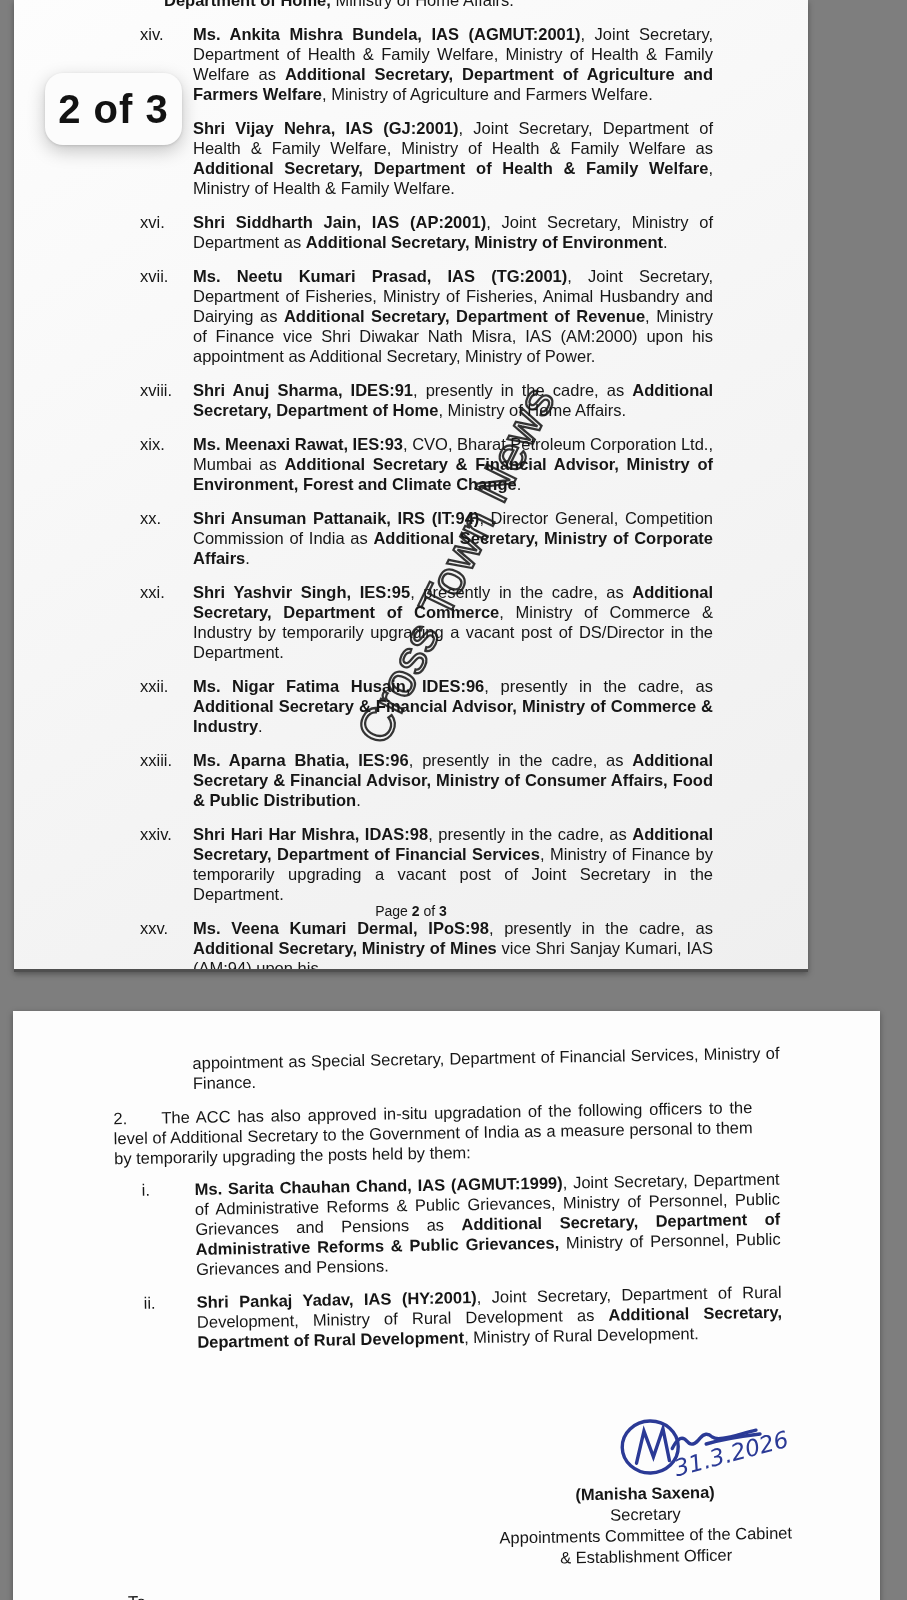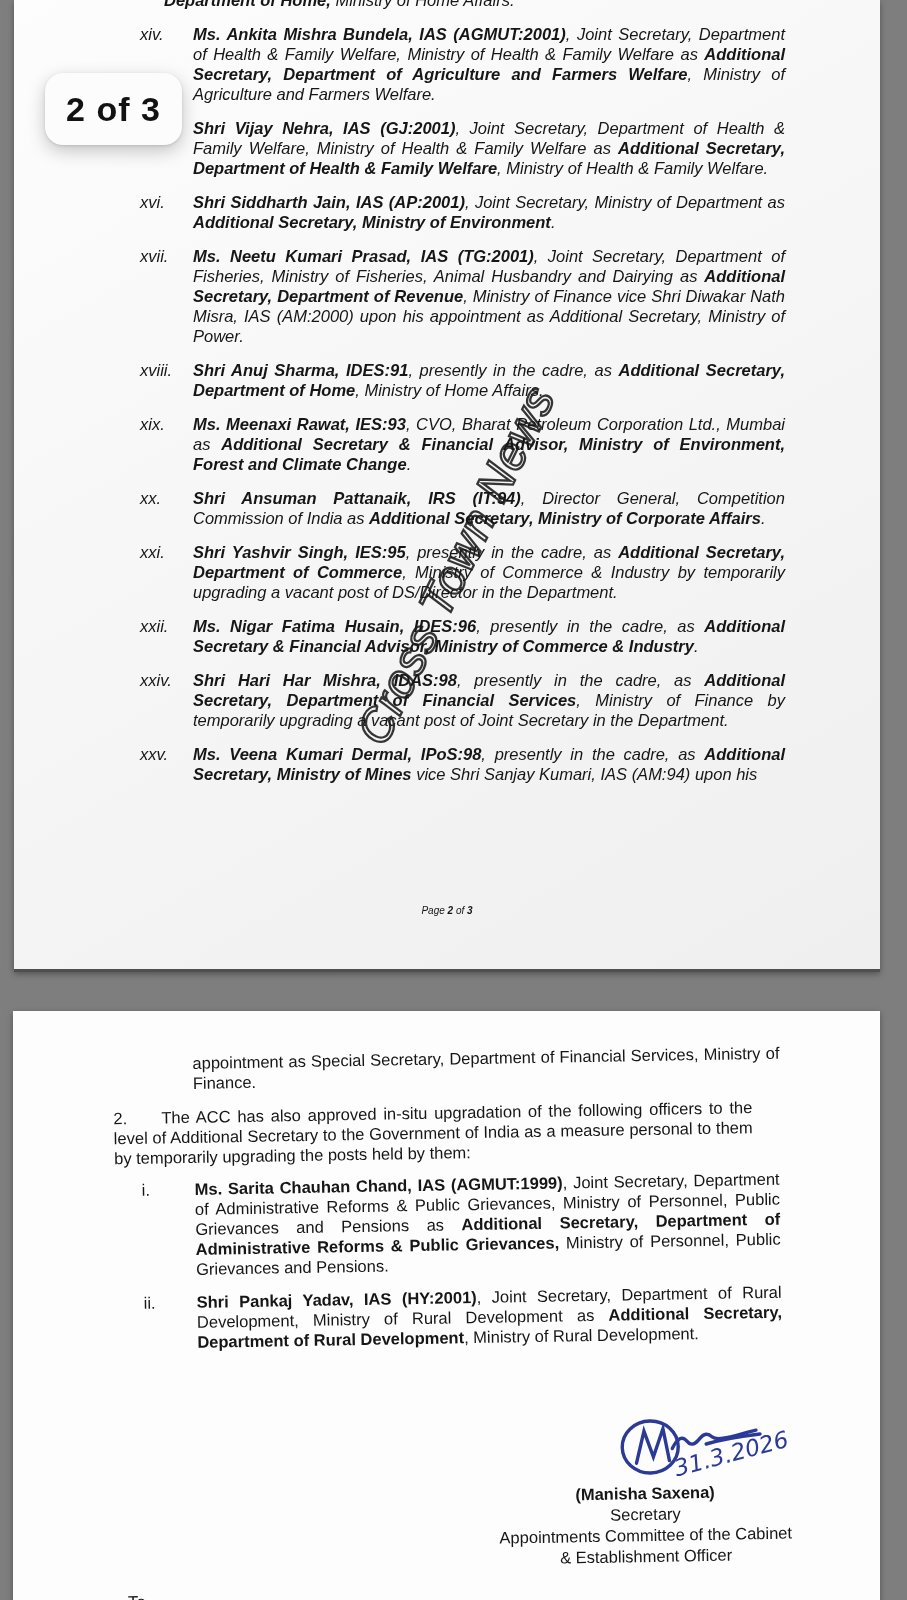--- a/index.html
+++ b/index.html
@@ -3,49 +3,49 @@
 <meta charset="utf-8">
 <style>
   html,body{margin:0;padding:0;}
   body{
     width:907px;height:1600px;position:relative;overflow:hidden;
     background:#7e7e7e;
     font-family:"Liberation Sans",sans-serif;
     color:#161616;
   }
   .page{position:absolute;overflow:hidden;box-shadow:0 2px 6px rgba(0,0,0,.35);}
-  #page1{left:14px;top:0;width:866px;height:969px;
+  #page1{left:14px;top:0;width:794px;height:969px;
     background:linear-gradient(150deg,#fdfdfd 0%,#f5f5f5 55%,#efefef 100%);
-    border-bottom:3px solid #4f4f4f;font-style:italic;}
+    border-bottom:3px solid #4f4f4f;}
   #page2{left:13px;top:999px;width:867px;height:601px;background:#fdfdfd;margin-top:12px;}
   .doc{font-size:16.5px;line-height:20px;}
 
   .clipped-line{margin:-10px 0 0 150px;white-space:nowrap;}
   .items{padding-top:14px;}
   .item-row{position:relative;margin:0 95px 14px 179px;text-align:justify;}
   .item-row .num{position:absolute;left:-53px;top:0;text-align:right;}
   b{font-weight:700;}
 
-  .page-footer{position:absolute;left:0;right:0;top:901px;text-align:center;font-size:10px;}
+  .page-footer{position:absolute;left:0;right:0;top:901px;text-align:center;font-size:14px;}
 
   
   .watermark{
     position:absolute;left:442px;top:565px;z-index:4;white-space:nowrap;
     transform:translate(-50%,-50%) rotate(-64deg);
     font-size:47px;letter-spacing:1px;font-weight:400;
     color:transparent;-webkit-text-stroke:2.3px rgba(25,25,25,.88);
   }
 
   
   .badge{
     position:absolute;left:45px;top:73px;width:137px;height:72px;z-index:6;
     background:#fcfcfc;border-radius:18px;
     box-shadow:0 6px 18px rgba(0,0,0,.22),0 1px 3px rgba(0,0,0,.12);
     display:flex;align-items:center;justify-content:center;
-    font-size:34px;font-weight:600;color:#121212;letter-spacing:1px;
+    font-size:40px;font-weight:600;color:#121212;letter-spacing:1px;
   }
 
   
   .tilt{transform:rotate(-1deg);transform-origin:60px 40px;}
   .continuation{margin:44px 100px 14px 180px;text-align:justify;}
   .para2{position:relative;margin:0 128px 12px 100px;text-indent:48px;text-align:justify;}
   .para2 .pnum{position:absolute;left:0;top:0;text-indent:0;}
   #page2 .item-row{margin:0 102px 13px 180px;}
 
   .sig-block{position:absolute;left:455px;top:358px;width:340px;text-align:center;
@@ -64,20 +64,21 @@
   <div class="items">
       <div class="item-row"><span class="num">xiv.</span><span><b>Ms. Ankita Mishra Bundela, IAS (AGMUT:2001)</b><span>, Joint Secretary, Department of Health &amp; Family Welfare, Ministry of Health &amp; Family Welfare as </span><b>Additional Secretary, Department of Agriculture and Farmers Welfare</b><span>, Ministry of Agriculture and Farmers Welfare.</span></span></div>
       <div class="item-row"><span class="num">xv.</span><span><b>Shri Vijay Nehra, IAS (GJ:2001)</b><span>, Joint Secretary, Department of Health &amp; Family Welfare, Ministry of Health &amp; Family Welfare as </span><b>Additional Secretary, Department of Health &amp; Family Welfare</b><span>, Ministry of Health &amp; Family Welfare.</span></span></div>
       <div class="item-row"><span class="num">xvi.</span><span><b>Shri Siddharth Jain, IAS (AP:2001)</b><span>, Joint Secretary, Ministry of Department as </span><b>Additional Secretary, Ministry of Environment</b><span>.</span></span></div>
       <div class="item-row"><span class="num">xvii.</span><span><b>Ms. Neetu Kumari Prasad, IAS (TG:2001)</b><span>, Joint Secretary, Department of Fisheries, Ministry of Fisheries, Animal Husbandry and Dairying as </span><b>Additional Secretary, Department of Revenue</b><span>, Ministry of Finance vice Shri Diwakar Nath Misra, IAS (AM:2000) upon his appointment as Additional Secretary, Ministry of Power.</span></span></div>
       <div class="item-row"><span class="num">xviii.</span><span><b>Shri Anuj Sharma, IDES:91</b><span>, presently in the cadre, as </span><b>Additional Secretary, Department of Home</b><span>, Ministry of Home Affairs.</span></span></div>
       <div class="item-row"><span class="num">xix.</span><span><b>Ms. Meenaxi Rawat, IES:93</b><span>, CVO, Bharat Petroleum Corporation Ltd., Mumbai as </span><b>Additional Secretary &amp; Financial Advisor, Ministry of Environment, Forest and Climate Change</b><span>.</span></span></div>
       <div class="item-row"><span class="num">xx.</span><span><b>Shri Ansuman Pattanaik, IRS (IT:94)</b><span>, Director General, Competition Commission of India as </span><b>Additional Secretary, Ministry of Corporate Affairs</b><span>.</span></span></div>
       <div class="item-row"><span class="num">xxi.</span><span><b>Shri Yashvir Singh, IES:95</b><span>, presently in the cadre, as </span><b>Additional Secretary, Department of Commerce</b><span>, Ministry of Commerce &amp; Industry by temporarily upgrading a vacant post of DS/Director in the Department.</span></span></div>
       <div class="item-row"><span class="num">xxii.</span><span><b>Ms. Nigar Fatima Husain, IDES:96</b><span>, presently in the cadre, as </span><b>Additional Secretary &amp; Financial Advisor, Ministry of Commerce &amp; Industry</b><span>.</span></span></div>
+      <div class="item-row"><span class="num">xxiii.</span><span><b>Ms. Aparna Bhatia, IES:96</b><span>, presently in the cadre, as </span><b>Additional Secretary &amp; Financial Advisor, Ministry of Consumer Affairs, Food &amp; Public Distribution</b><span>.</span></span></div>
       <div class="item-row"><span class="num">xxiv.</span><span><b>Shri Hari Har Mishra, IDAS:98</b><span>, presently in the cadre, as </span><b>Additional Secretary, Department of Financial Services</b><span>, Ministry of Finance by temporarily upgrading a vacant post of Joint Secretary in the Department.</span></span></div>
       <div class="item-row"><span class="num">xxv.</span><span><b>Ms. Veena Kumari Dermal, IPoS:98</b><span>, presently in the cadre, as </span><b>Additional Secretary, Ministry of Mines</b><span> vice Shri Sanjay Kumari, IAS (AM:94) upon his</span></span></div>
     </div>
   <div class="page-footer"><span>Page </span><b>2</b><span> of </span><b>3</b></div>
   <div class="watermark">Cross Town News</div>
 </div>
 
 <div class="page doc" id="page2">
   <div class="tilt">
     <div class="continuation">appointment as Special Secretary, Department of Financial Services, Ministry of Finance.</div>

